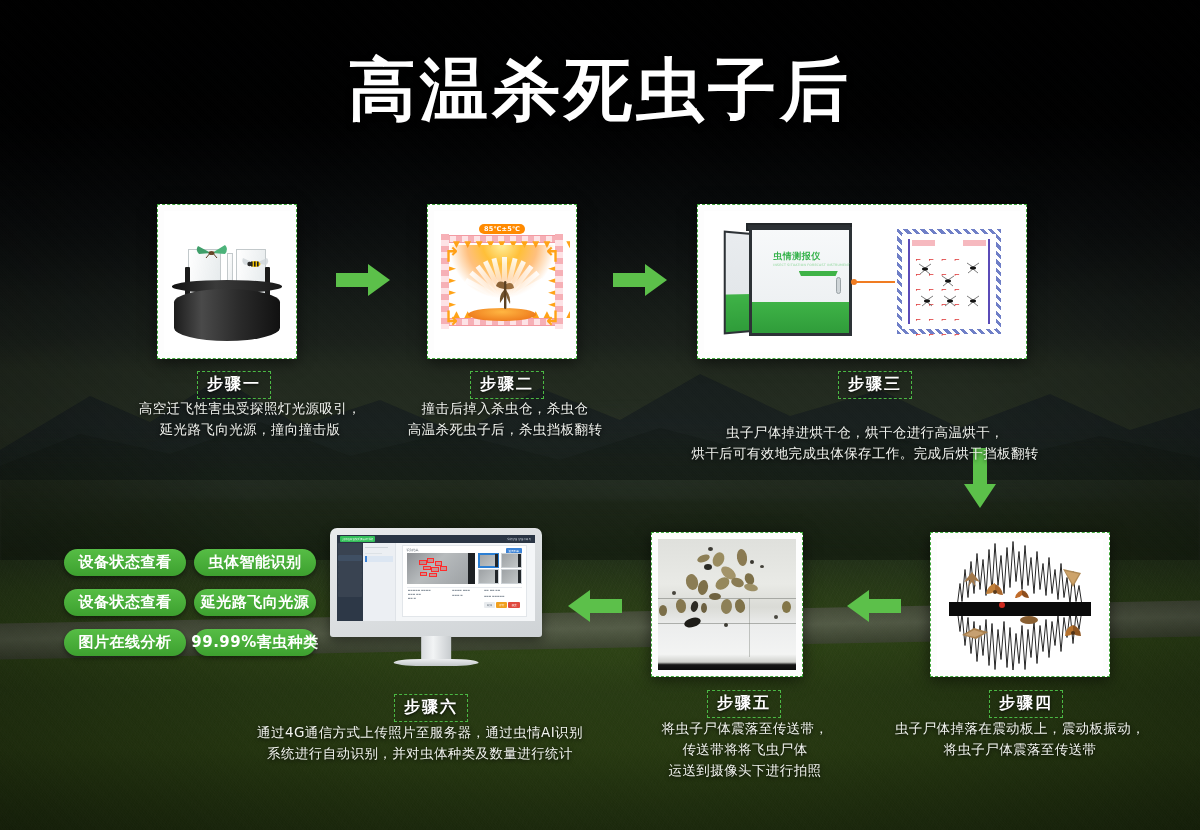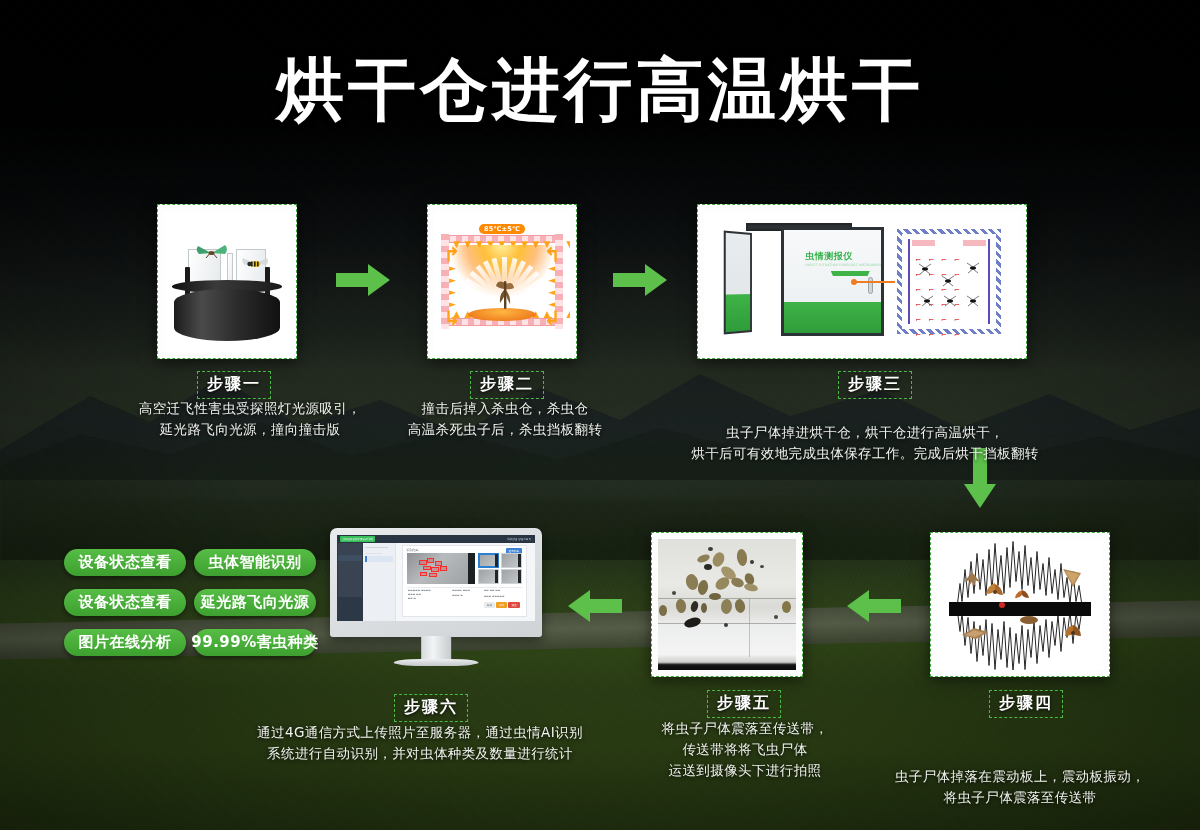--- a/index.html
+++ b/index.html
@@ -233,21 +233,20 @@
     position: absolute; left: 0; top: 6%; width: 22%; height: 90%;
     background: linear-gradient(180deg,#e9ecef 0%,#e3e7ea 62%,#3fb347 62%,#2f9c3a 100%);
     border: 2px solid #2d3236;
     transform: perspective(220px) rotateY(22deg);
     transform-origin: right center;
   }
   .c3-cab-front {
     position: absolute; left: 20%; top: 0; width: 80%; height: 100%;
     background: linear-gradient(180deg,#f7f9fa 0%,#eef1f3 70%,#3fb347 70%,#2f9c3a 100%);
     border: 3px solid #2d3236;
-    margin-left: 32px;
   }
   .c3-cab-top {
     position: absolute; left: 18%; top: -3%; width: 82%; height: 7%;
     background: #2c3034; border: 2px solid #23272a;
   }
   .c3-brand {
     position: absolute; left: 22%; top: 20%;
     color: #34b24a; font-size: 9px; font-weight: bold; letter-spacing: .5px;
     white-space: nowrap;
   }
@@ -409,21 +408,21 @@
     </svg>
   </div>
   <div class="bg-layer bg-treeline"></div>
   <div class="bg-layer bg-forest"></div>
   <div class="bg-layer bg-field"></div>
   <div class="bg-layer bg-field-texture"></div>
   <div class="bg-layer bg-road"></div>
   <div class="bg-layer bg-vignette"></div>
   <div class="bg-layer bg-grain"></div>
 
-  <div class="title">烘干仓进行高温烘干</div>
+  <div class="title">高温杀死虫子后</div>
 
   <div class="card" style="left:157px; top:204px; width:140px; height:155px;">
     <div class="card-inner">
       <div class="c1-plate" style="left:19%; top:27%; width:26%; height:38%;"></div>
       <div class="c1-plate" style="left:50%; top:30%; width:5%; height:34%;"></div>
       <div class="c1-plate" style="left:57%; top:27%; width:24%; height:37%;"></div>
       <div class="c1-post" style="left:17%; top:40%; height:25%;"></div>
       <div class="c1-post" style="left:80%; top:40%; height:25%;"></div>
 
       <div class="c1-bug" style="left:24%; top:22%;">
@@ -774,21 +773,21 @@
 
   <div class="step-label" style="left:470px; top:371px;">步骤二</div>
   <div class="step-desc" style="left:380px; top:398px; width:250px;">撞击后掉入杀虫仓，杀虫仓
 高温杀死虫子后，杀虫挡板翻转</div>
 
   <div class="step-label" style="left:838px; top:371px;">步骤三</div>
   <div class="step-desc" style="left:645px; top:398px; width:440px;margin-top:24px;">虫子尸体掉进烘干仓，烘干仓进行高温烘干，
 烘干后可有效地完成虫体保存工作。完成后烘干挡板翻转</div>
 
   <div class="step-label" style="left:989px; top:690px;">步骤四</div>
-  <div class="step-desc" style="left:880px; top:718px; width:280px;margin-top:48px;">虫子尸体掉落在震动板上，震动板振动，
+  <div class="step-desc" style="left:880px; top:718px; width:280px;">虫子尸体掉落在震动板上，震动板振动，
 将虫子尸体震落至传送带</div>
 
   <div class="step-label" style="left:707px; top:690px;">步骤五</div>
   <div class="step-desc" style="left:620px; top:718px; width:250px;">将虫子尸体震落至传送带，
 传送带将将飞虫尸体
 运送到摄像头下进行拍照</div>
 
   <div class="step-label" style="left:394px; top:694px;">步骤六</div>
   <div class="step-desc" style="left:225px; top:722px; width:390px;">通过4G通信方式上传照片至服务器，通过虫情AI识别
 系统进行自动识别，并对虫体种类及数量进行统计</div>

